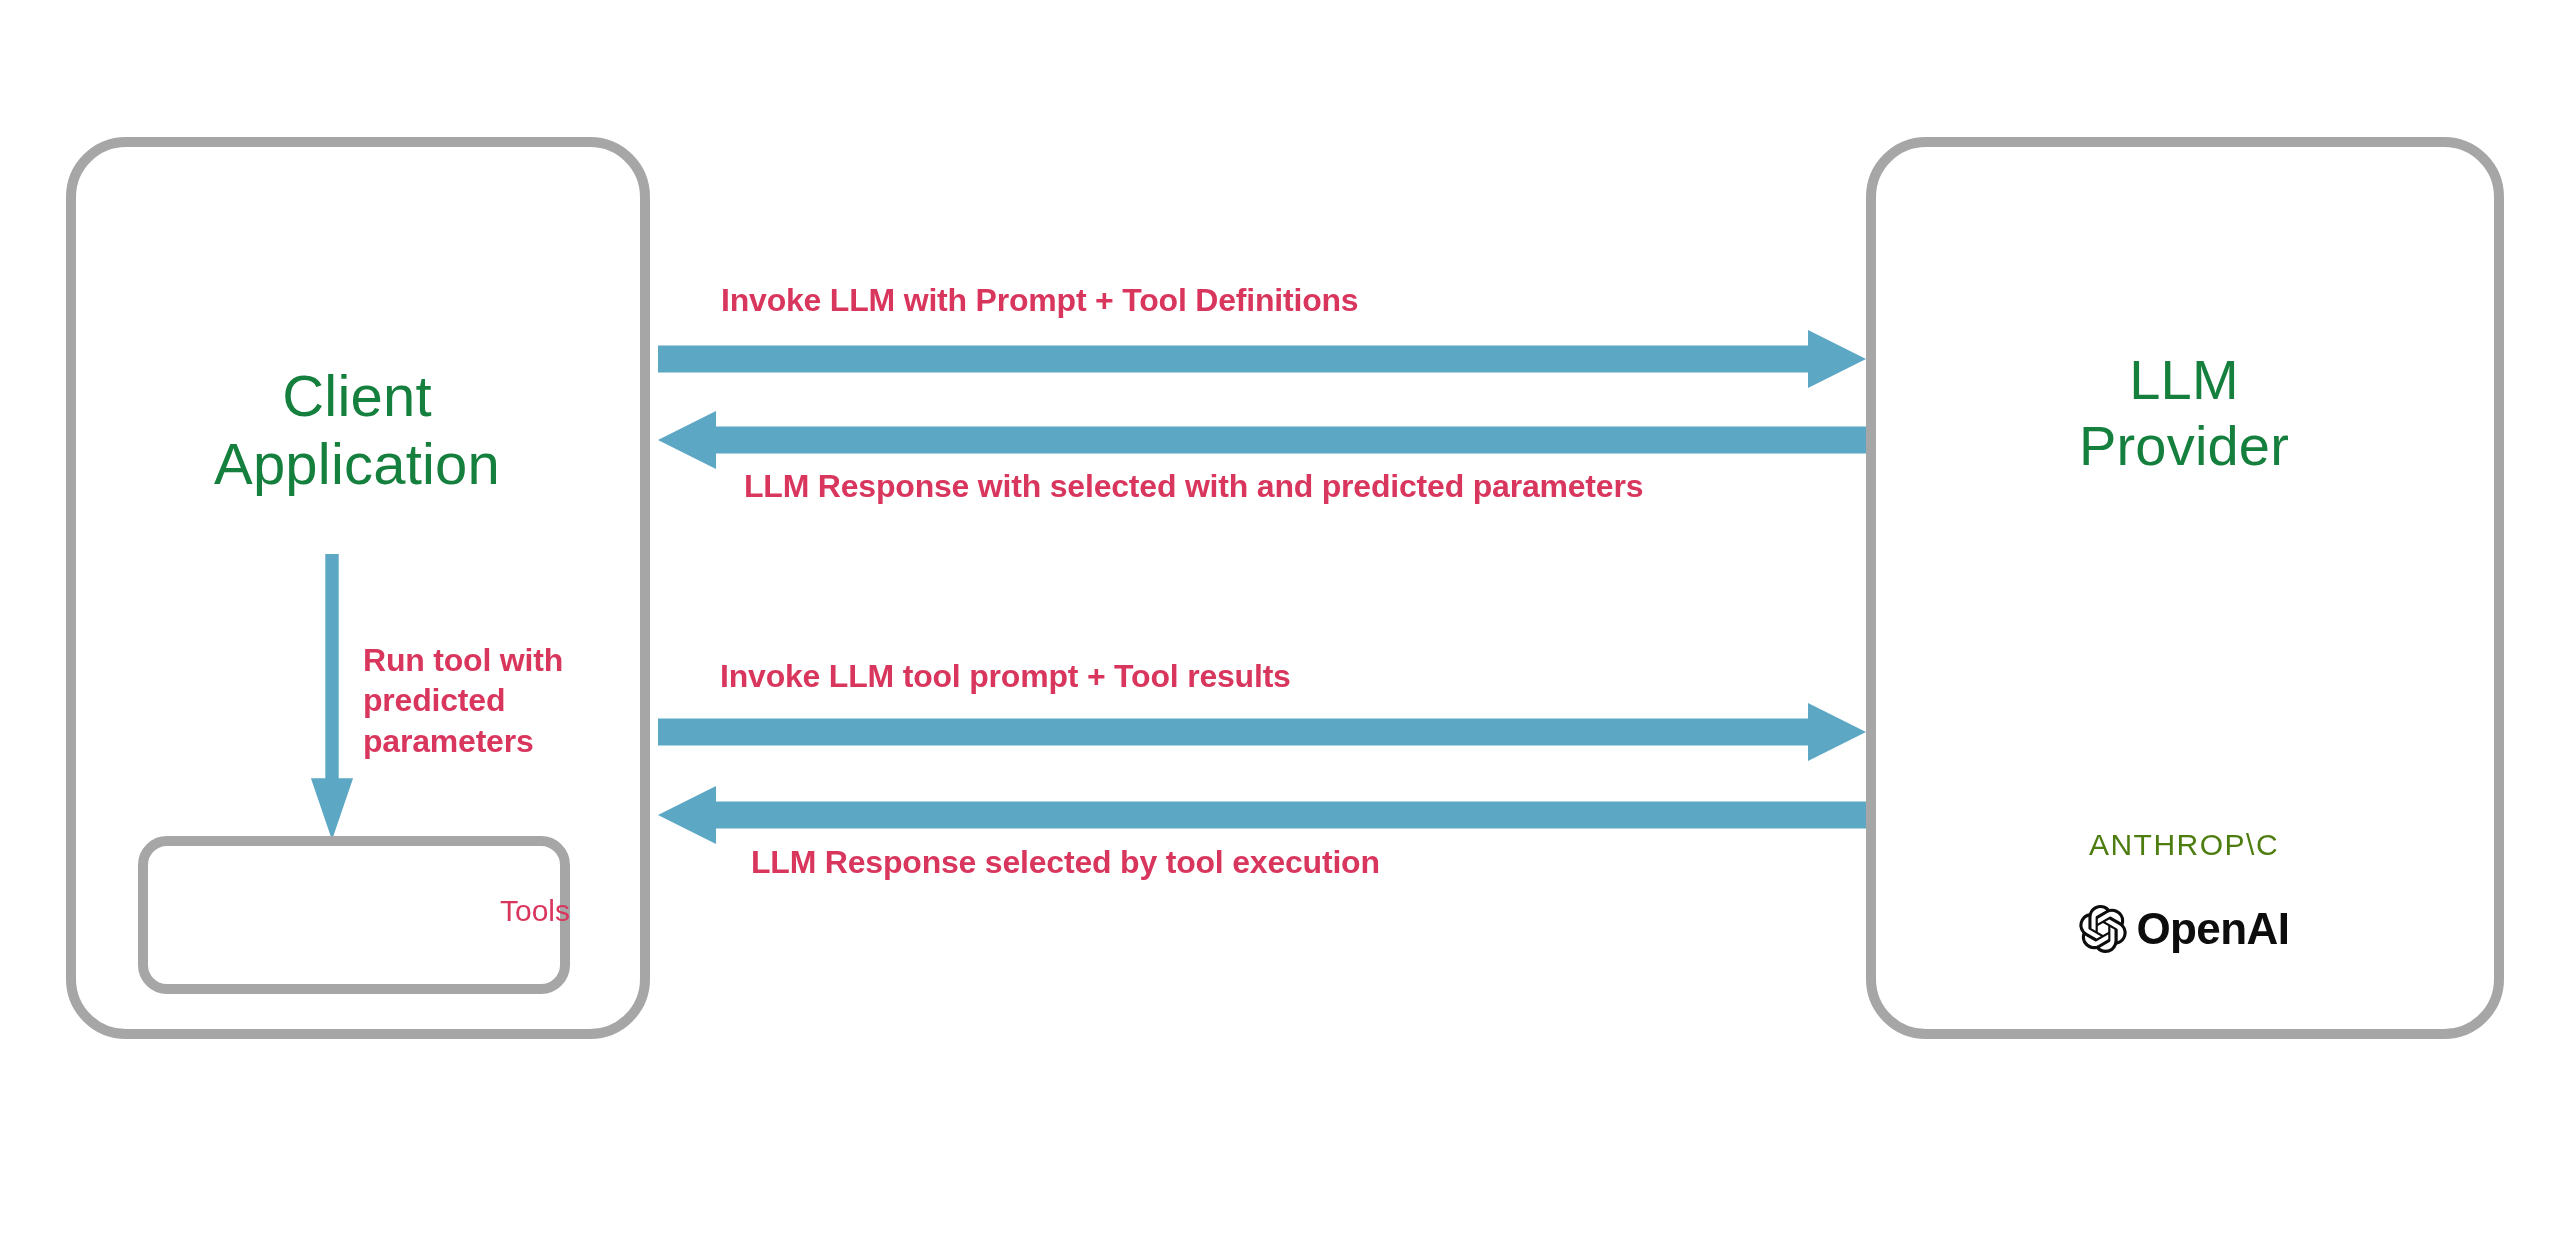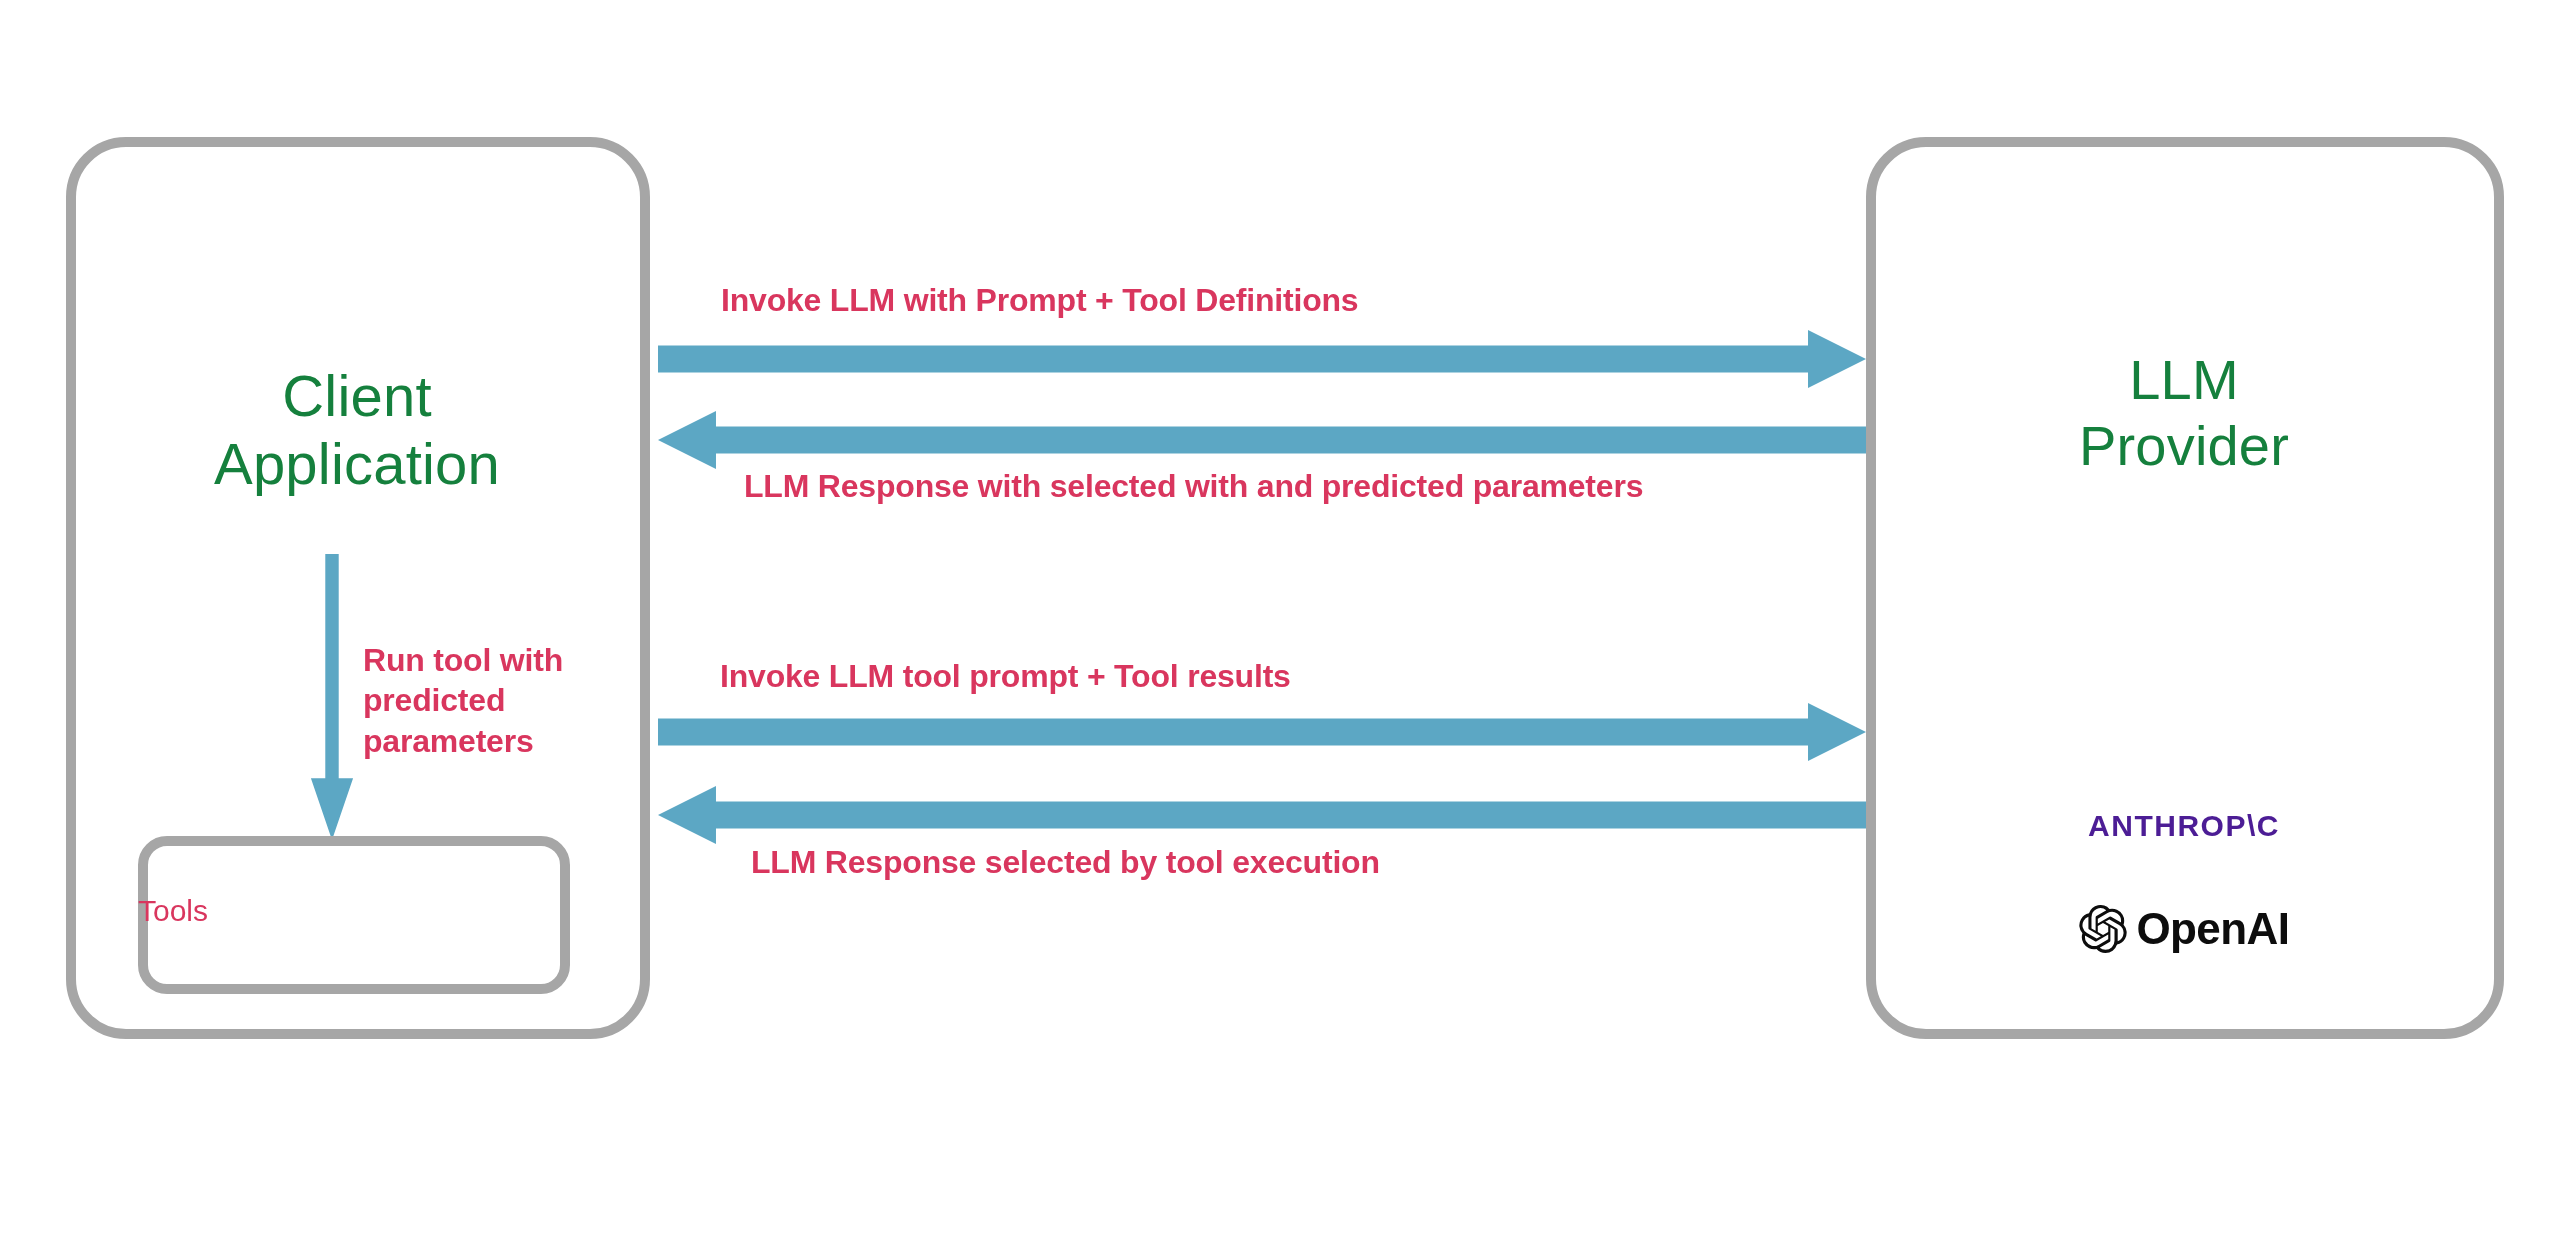--- a/index.html
+++ b/index.html
@@ -65,21 +65,21 @@
     left: 1875px;
     top: 347px;
     width: 618px;
     font-size: 56px;
   }
   #tools-label {
     position: absolute;
     left: 138px;
     top: 894px;
     width: 432px;
-    text-align: left;
+    text-align: right;
     color: #d9365e;
     font-size: 30px;
     font-weight: 400;
   }
   
   .harrow {
     position: absolute;
     height: 58px;
   }
   .harrow svg { display: block; width: 100%; height: 100%; }
@@ -107,26 +107,26 @@
     font-size: 32px;
     font-weight: 700;
     line-height: 1.26;
     letter-spacing: -0.2px;
     width: 290px;
   }
   
   #anthropic-logo {
     position: absolute;
     left: 1875px;
-    top: 809px;
+    top: 828px;
     width: 618px;
     text-align: center;
-    color: #4c1d95;
+    color: #4d7c0f;
     font-size: 30px;
-    font-weight: 700;
+    font-weight: 400;
     letter-spacing: 1.5px;
   }
   #openai-logo {
     position: absolute;
     left: 1875px;
     top: 904px;
     width: 618px;
     display: flex;
     align-items: center;
     justify-content: center;

